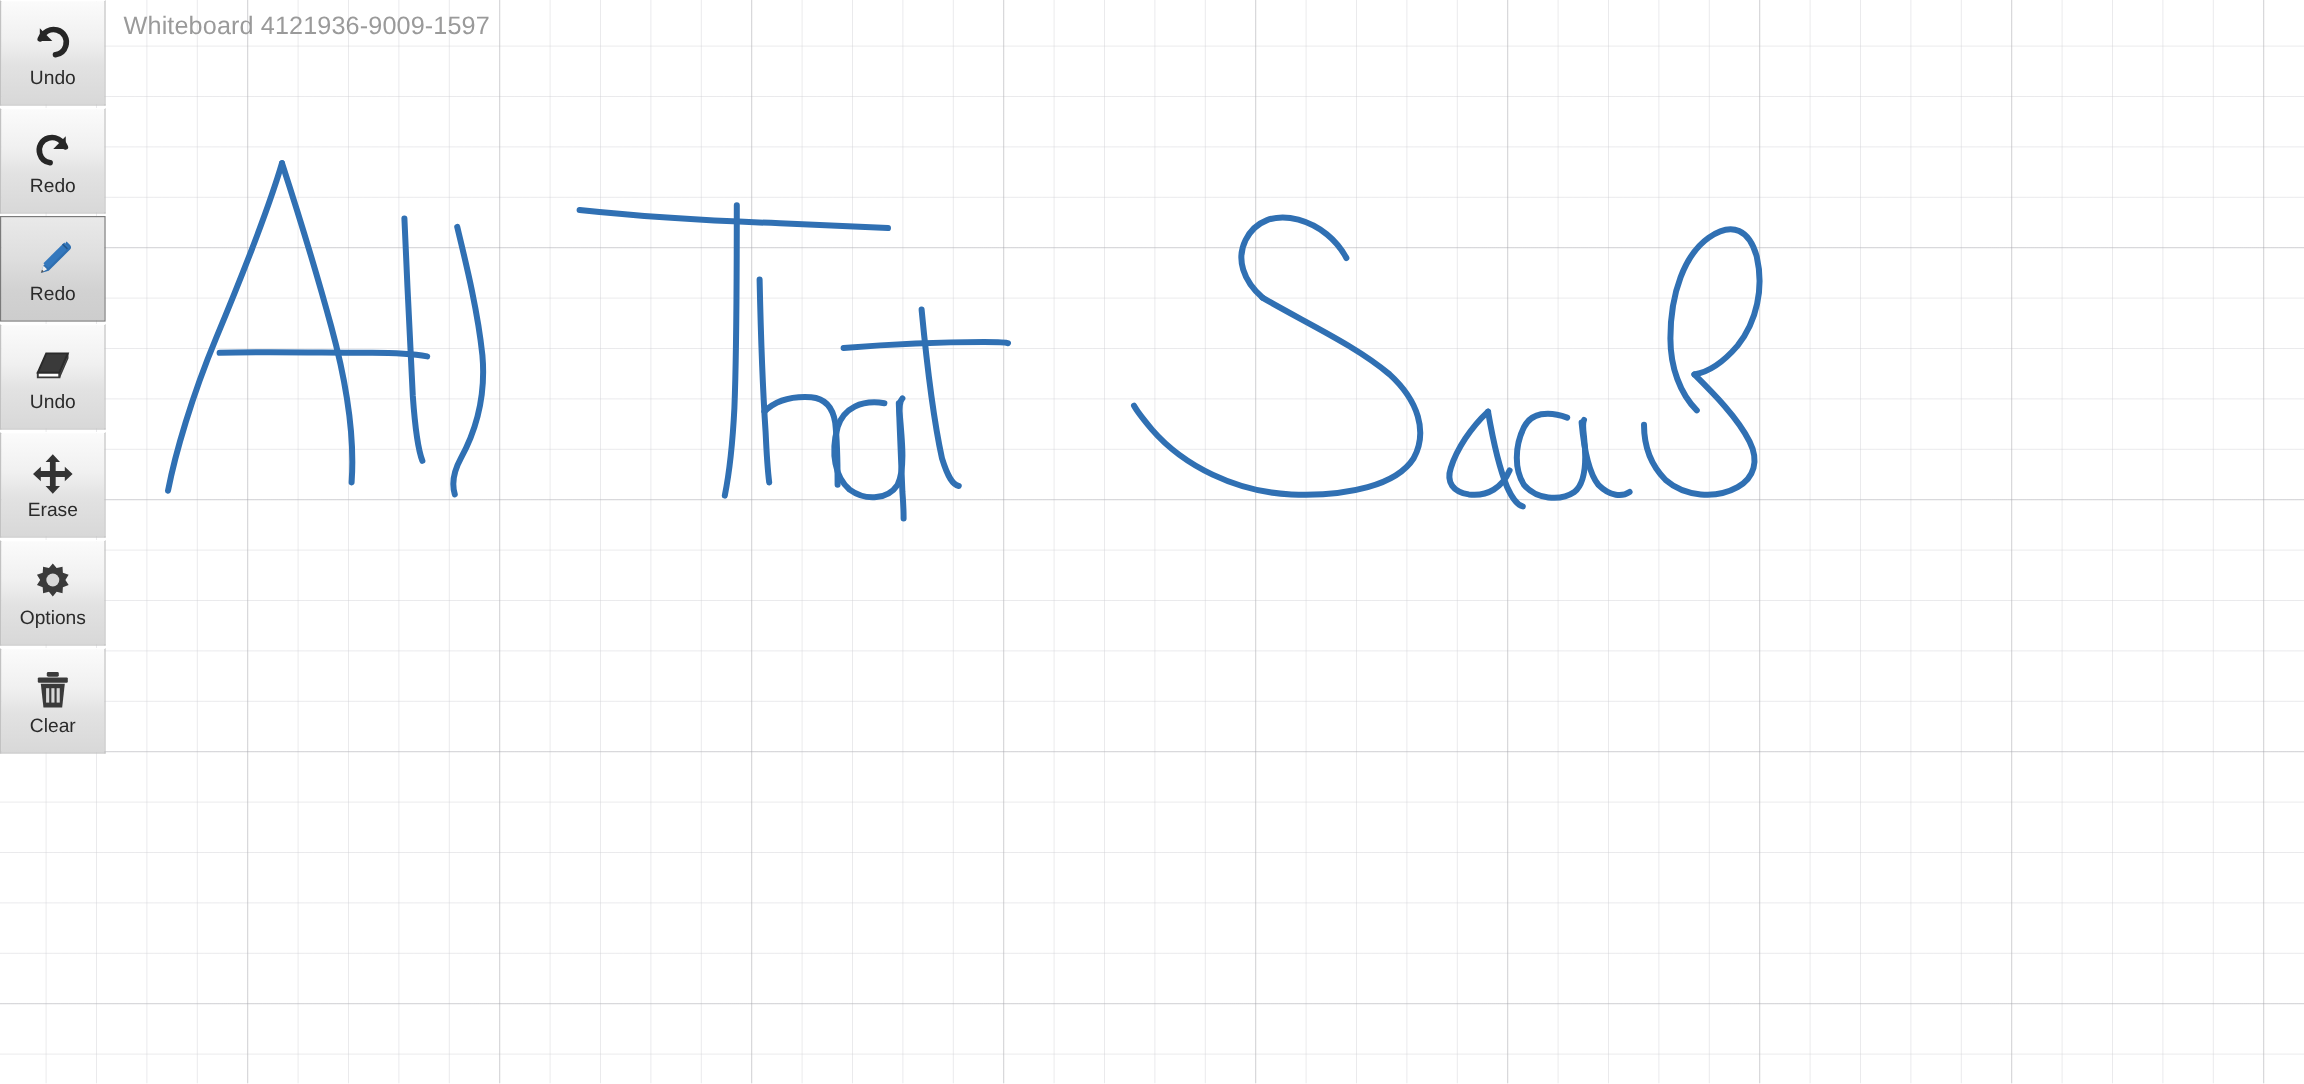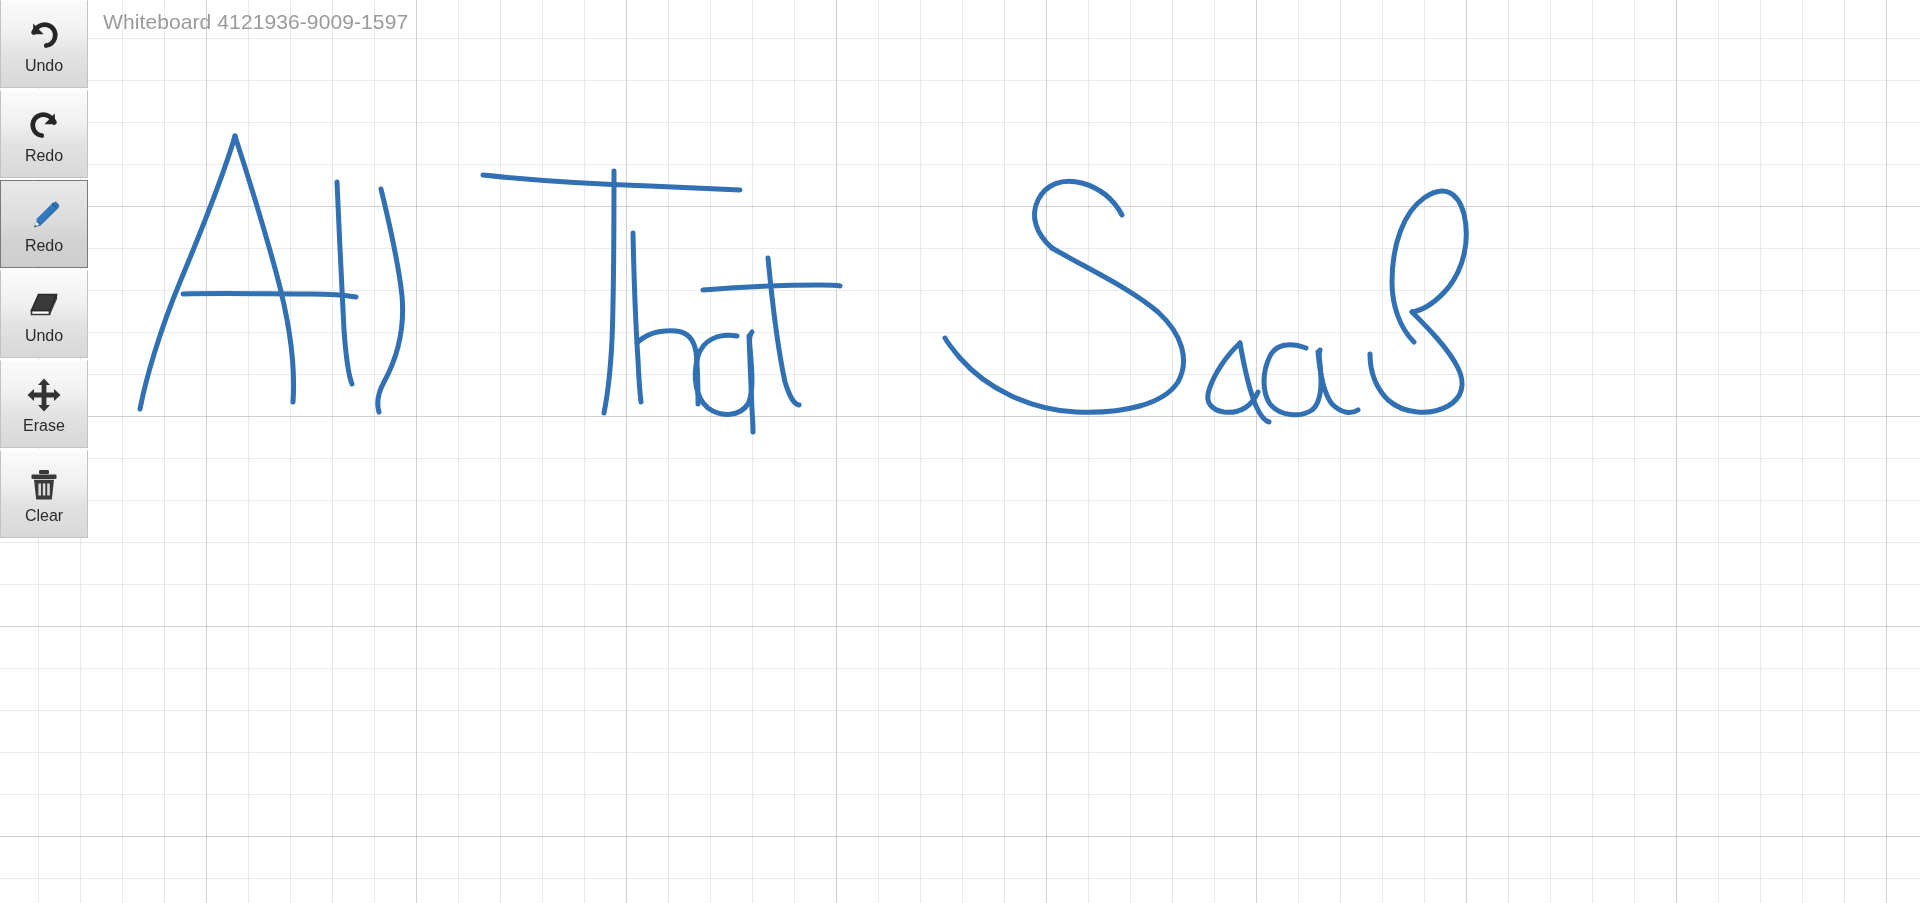--- a/index.html
+++ b/index.html
@@ -195,20 +195,31 @@
           <svg width="36" height="36" viewBox="0 0 36 36">
       <path d="M18 1.5 L24 8 L20.4 8 L20.4 15.6 L28 15.6 L28 12 L34.5 18 L28 24 L28 20.4 L20.4 20.4
                L20.4 28 L24 28 L18 34.5 L12 28 L15.6 28 L15.6 20.4 L8 20.4 L8 24 L1.5 18 L8 12 L8 15.6
                L15.6 15.6 L15.6 8 L12 8 Z" fill="#333333"></path>
     </svg>
         </span>
         <span class="tool-label">Erase</span>
       </div>
       <div class="tool-button">
         <span class="tool-icon">
+          <svg width="34" height="34" viewBox="0 0 34 34">
+      <path d="M17 1.5 L20.2 5.4 L25.1 4.2 L25.4 9.3 L30.2 11 L27.5 15.3 L30.2 19.6 L25.4 21.3
+               L25.1 26.4 L20.2 25.2 L17 29.1 L13.8 25.2 L8.9 26.4 L8.6 21.3 L3.8 19.6 L6.5 15.3
+               L3.8 11 L8.6 9.3 L8.9 4.2 L13.8 5.4 Z" fill="#3a3a3a"></path>
+      <circle cx="17" cy="15.3" r="5.4" fill="#d8d8d8"></circle>
+    </svg>
+        </span>
+        <span class="tool-label">Options</span>
+      </div>
+      <div class="tool-button">
+        <span class="tool-icon">
           <svg width="32" height="34" viewBox="0 0 32 34">
       <rect x="11" y="2" width="10" height="4" rx="1.2" fill="#3a3a3a"></rect>
       <rect x="3.5" y="6.5" width="25" height="4.5" rx="1" fill="#3a3a3a"></rect>
       <path d="M6 11.8 L26 11.8 L23.8 31.5 L8.2 31.5 Z" fill="#3a3a3a"></path>
       <rect x="10.4" y="15.5" width="2.6" height="12" fill="#d8d8d8"></rect>
       <rect x="14.8" y="15.5" width="2.6" height="12" fill="#d8d8d8"></rect>
       <rect x="19.2" y="15.5" width="2.6" height="12" fill="#d8d8d8"></rect>
     </svg>
         </span>
         <span class="tool-label">Clear</span>

